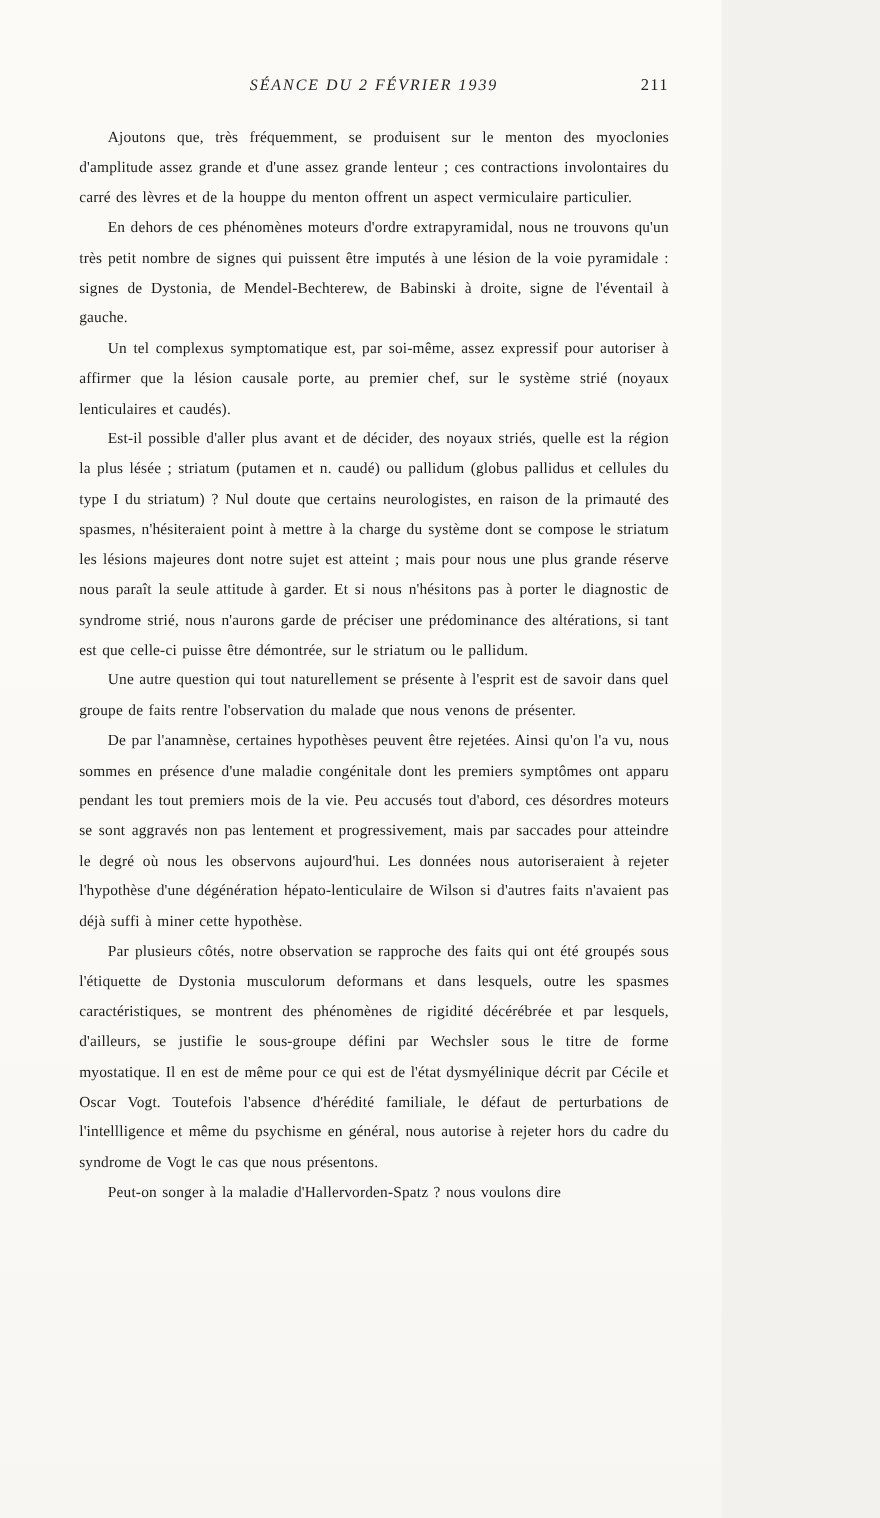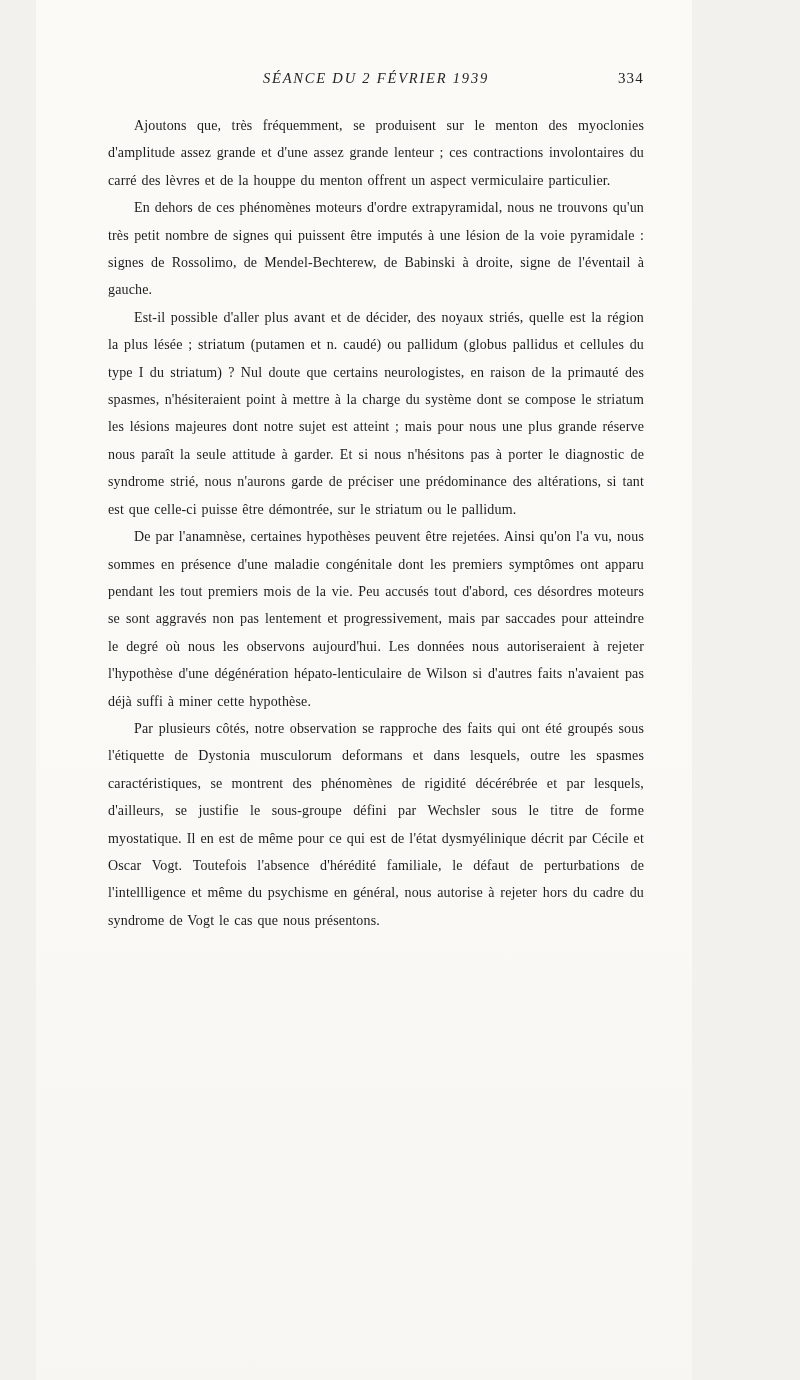--- a/index.html
+++ b/index.html
@@ -14,21 +14,20 @@
   }
   .page {
     position: relative;
     width: 656px;
     height: 1380px;
     box-sizing: border-box;
     background: linear-gradient(180deg, #fbfaf7 0%, #faf9f6 60%, #f7f6f2 100%);
     color: #1d1d1d;
     padding: 70px 48px 0 72px;
     overflow: hidden;
-    margin-left: 36px;
   }
   .header {
     position: relative;
     height: 26px;
     margin-bottom: 16px;
   }
   .running-title {
     display: block;
     text-align: center;
     font-style: italic;
@@ -56,22 +55,25 @@
   }
   .italic {
   }
 </style>
 </head>
 <body>
 
 <div class="page">
   <div class="header">
     <span class="running-title">SÉANCE DU 2 FÉVRIER 1939</span>
-    <span class="page-number">334</span>
+    <span class="page-number">211</span>
   </div>
   <div class="body-text">
       <p class="para"><span>Ajoutons que, très fréquemment, se produisent sur le menton des myoclonies d'amplitude assez grande et d'une assez grande lenteur ; ces contractions involontaires du carré des lèvres et de la houppe du menton offrent un aspect vermiculaire particulier.</span></p>
-      <p class="para"><span>En dehors de ces phénomènes moteurs d'ordre extrapyramidal, nous ne trouvons qu'un très petit nombre de signes qui puissent être imputés à une lésion de la voie pyramidale : signes de Rossolimo, de Mendel-Bechterew, de Babinski à droite, signe de l'éventail à gauche.</span></p>
+      <p class="para"><span>En dehors de ces phénomènes moteurs d'ordre extrapyramidal, nous ne trouvons qu'un très petit nombre de signes qui puissent être imputés à une lésion de la voie pyramidale : signes de Dystonia, de Mendel-Bechterew, de Babinski à droite, signe de l'éventail à gauche.</span></p>
+      <p class="para"><span>Un tel complexus symptomatique est, par soi-même, assez expressif pour autoriser à affirmer que la lésion causale porte, au premier chef, sur le système strié (noyaux lenticulaires et caudés).</span></p>
       <p class="para"><span>Est-il possible d'aller plus avant et de décider, des noyaux striés, quelle est la région la plus lésée ; striatum (putamen et n. caudé) ou pallidum (globus pallidus et cellules du type I du striatum) ? Nul doute que certains neurologistes, en raison de la primauté des spasmes, n'hésiteraient point à mettre à la charge du système dont se compose le striatum les lésions majeures dont notre sujet est atteint ; mais pour nous une plus grande réserve nous paraît la seule attitude à garder. Et si nous n'hésitons pas à porter le diagnostic de syndrome strié, nous n'aurons garde de préciser une prédominance des altérations, si tant est que celle-ci puisse être démontrée, sur le striatum ou le pallidum.</span></p>
+      <p class="para"><span>Une autre question qui tout naturellement se présente à l'esprit est de savoir dans quel groupe de faits rentre l'observation du malade que nous venons de présenter.</span></p>
       <p class="para"><span>De par l'anamnèse, certaines hypothèses peuvent être rejetées. Ainsi qu'on l'a vu, nous sommes en présence d'une maladie congénitale dont les premiers symptômes ont apparu pendant les tout premiers mois de la vie. Peu accusés tout d'abord, ces désordres moteurs se sont aggravés non pas lentement et progressivement, mais par saccades pour atteindre le degré où nous les observons aujourd'hui. Les données nous autoriseraient à rejeter l'hypothèse d'une dégénération hépato-lenticulaire de Wilson si d'autres faits n'avaient pas déjà suffi à miner cette hypothèse.</span></p>
       <p class="para"><span>Par plusieurs côtés, notre observation se rapproche des faits qui ont été groupés sous l'étiquette de </span><span class="italic">Dystonia musculorum deformans</span><span> et dans lesquels, outre les spasmes caractéristiques, se montrent des phénomènes de rigidité décérébrée et par lesquels, d'ailleurs, se justifie le sous-groupe défini par Wechsler sous le titre de </span><span class="italic">forme myostatique</span><span>. Il en est de même pour ce qui est de l'</span><span class="italic">état dysmyélinique</span><span> décrit par Cécile et Oscar Vogt. Toutefois l'absence d'hérédité familiale, le défaut de perturbations de l'intellligence et même du psychisme en général, nous autorise à rejeter hors du cadre du syndrome de Vogt le cas que nous présentons.</span></p>
+      <p class="para"><span>Peut-on songer à la maladie d'Hallervorden-Spatz ? nous voulons dire</span></p>
     </div>
 </div>
 
 </body></html>

